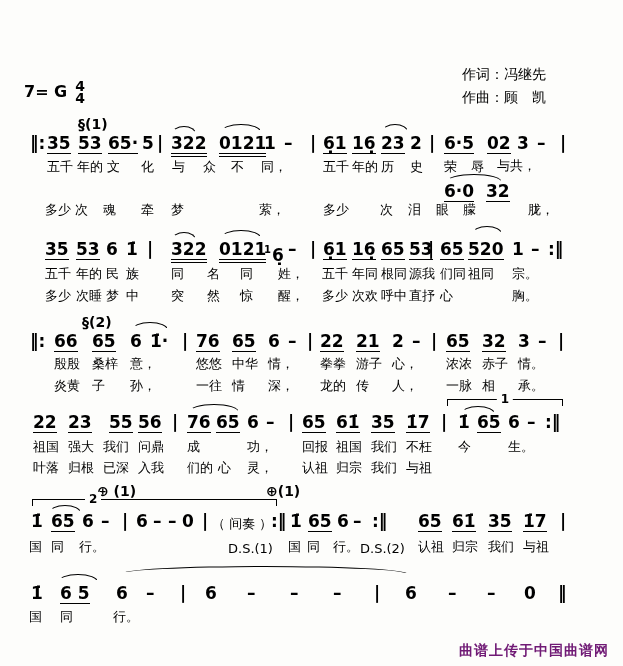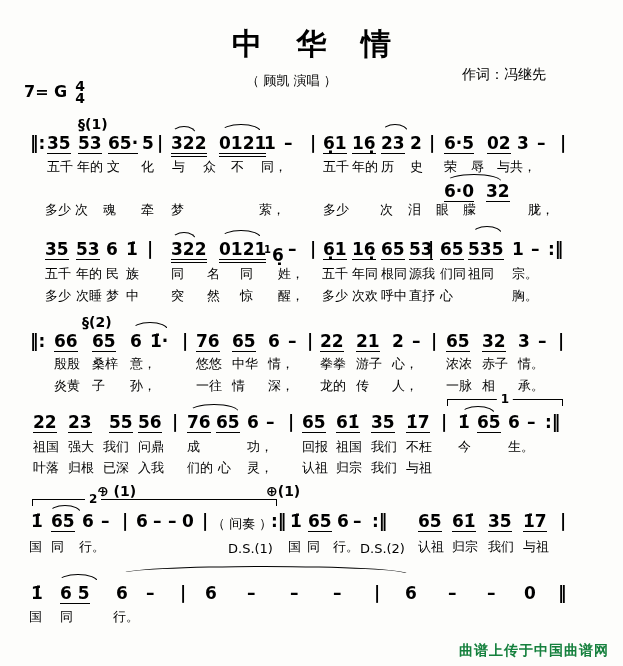--- a/index.html
+++ b/index.html
@@ -29,33 +29,32 @@
         border-radius:50% 50% 0 0 / 100% 100% 0 0;box-sizing:border-box;}
   .volta{height:7px;border-top:1.4px solid #000;border-left:1.4px solid #000;
          border-right:1.4px solid #000;box-sizing:border-box;}
   .vlabel{position:absolute;top:-8px;left:50%;transform:translateX(-50%);
           background:#fdfdfb;padding:0 4px;font-size:12px;font-weight:bold;}
   .vlabel.off{left:var(--lx);transform:none;}
   .grace{font-size:10px;font-weight:bold;vertical-align:8px;margin-right:1px;}
 
   
   .footer{position:absolute;right:14px;bottom:6px;text-align:right;}
-  .footer .l1{font-size:14px;font-weight:bold;color:#15803d;letter-spacing:1px;}
+  .footer .l1{font-size:14px;font-weight:bold;color:#701a75;letter-spacing:1px;}
   .footer .l2{font-size:10px;font-weight:bold;color:#666;letter-spacing:1px;}
 </style>
 </head>
 <body>
 
 <div class="page">
 
-  <div class="title">中 华 情</div>
-  <div class="subtitle">（ 顾凯 演唱 ）</div>
 
   <div class="credits">
     <div>作词：冯继先</div>
+    <div>作曲：顾　凯</div>
   </div>
 
   <div class="keysig">
     <span>7= G</span><span class="timesig"><span>4</span><br><span>4</span></span>
   </div>
 
   <div id="score">
       <div>
         <div class="it marker" style="left: 78px; top: 116px;">§(1)</div>
         <div class="it bar" style="left: 30px; top: 134px;">‖:</div>
@@ -89,21 +88,21 @@
         <div class="it lyric" style="left: 172px; top: 159px;">与</div>
         <div class="it lyric" style="left: 203px; top: 159px;">众</div>
         <div class="it lyric" style="left: 231px; top: 159px;">不</div>
         <div class="it lyric" style="left: 261px; top: 159px;">同，</div>
         <div class="it lyric" style="left: 323px; top: 159px;">五千</div>
         <div class="it lyric" style="left: 352px; top: 159px;">年的</div>
         <div class="it lyric" style="left: 381px; top: 159px;">历</div>
         <div class="it lyric" style="left: 410px; top: 159px;">史</div>
         <div class="it lyric" style="left: 444px; top: 159px;">荣</div>
         <div class="it lyric" style="left: 471px; top: 159px;">辱</div>
-        <div class="it lyric" style="left: 497px; top: 159px;">与共，</div>
+        <div class="it lyric" style="left: 497px; top: 159px; font-family: Liberation Mono, monospace;">与共，</div>
         <div class="it note u1" style="left: 444px; top: 182px;">6·0</div>
         <div class="it note u1" style="left: 486px; top: 182px;">32</div>
         <div class="it slur" style="left: 446px; top: 174px; width: 56px;"></div>
         <div class="it lyric" style="left: 45px; top: 202px;">多少</div>
         <div class="it lyric" style="left: 75px; top: 202px;">次</div>
         <div class="it lyric" style="left: 103px; top: 202px;">魂</div>
         <div class="it lyric" style="left: 141px; top: 202px;">牵</div>
         <div class="it lyric" style="left: 171px; top: 202px;">梦</div>
         <div class="it lyric" style="left: 259px; top: 202px;">萦，</div>
         <div class="it lyric" style="left: 323px; top: 202px;">多少</div>
@@ -123,21 +122,21 @@
         <div class="it note u2" style="left: 219px; top: 240px;">0121</div>
         <div class="it note" style="left: 264px; top: 240px;"><span class="grace">1</span>6̣</div>
         <div class="it note" style="left: 288px; top: 240px;">–</div>
         <div class="it bar" style="left: 310px; top: 240px;">|</div>
         <div class="it note u1" style="left: 323px; top: 240px;">6̣1</div>
         <div class="it note u1" style="left: 352px; top: 240px;">16̣</div>
         <div class="it note u1" style="left: 381px; top: 240px;">65</div>
         <div class="it note u1" style="left: 409px; top: 240px;">53</div>
         <div class="it bar" style="left: 428px; top: 240px;">|</div>
         <div class="it note u1" style="left: 440px; top: 240px;">65</div>
-        <div class="it note u1" style="left: 468px; top: 240px;">535</div>
+        <div class="it note u1" style="left: 468px; top: 240px;">520</div>
         <div class="it note" style="left: 512px; top: 240px;">1</div>
         <div class="it note" style="left: 531px; top: 240px;">–</div>
         <div class="it bar" style="left: 548px; top: 240px;">:‖</div>
         <div class="it slur" style="left: 172px; top: 232px; width: 24px;"></div>
         <div class="it slur" style="left: 221px; top: 230px; width: 40px;"></div>
         <div class="it slur" style="left: 472px; top: 226px; width: 30px;"></div>
         <div class="it lyric" style="left: 45px; top: 266px;">五千</div>
         <div class="it lyric" style="left: 76px; top: 266px;">年的</div>
         <div class="it lyric" style="left: 106px; top: 266px;">民</div>
         <div class="it lyric" style="left: 126px; top: 266px;">族</div>

